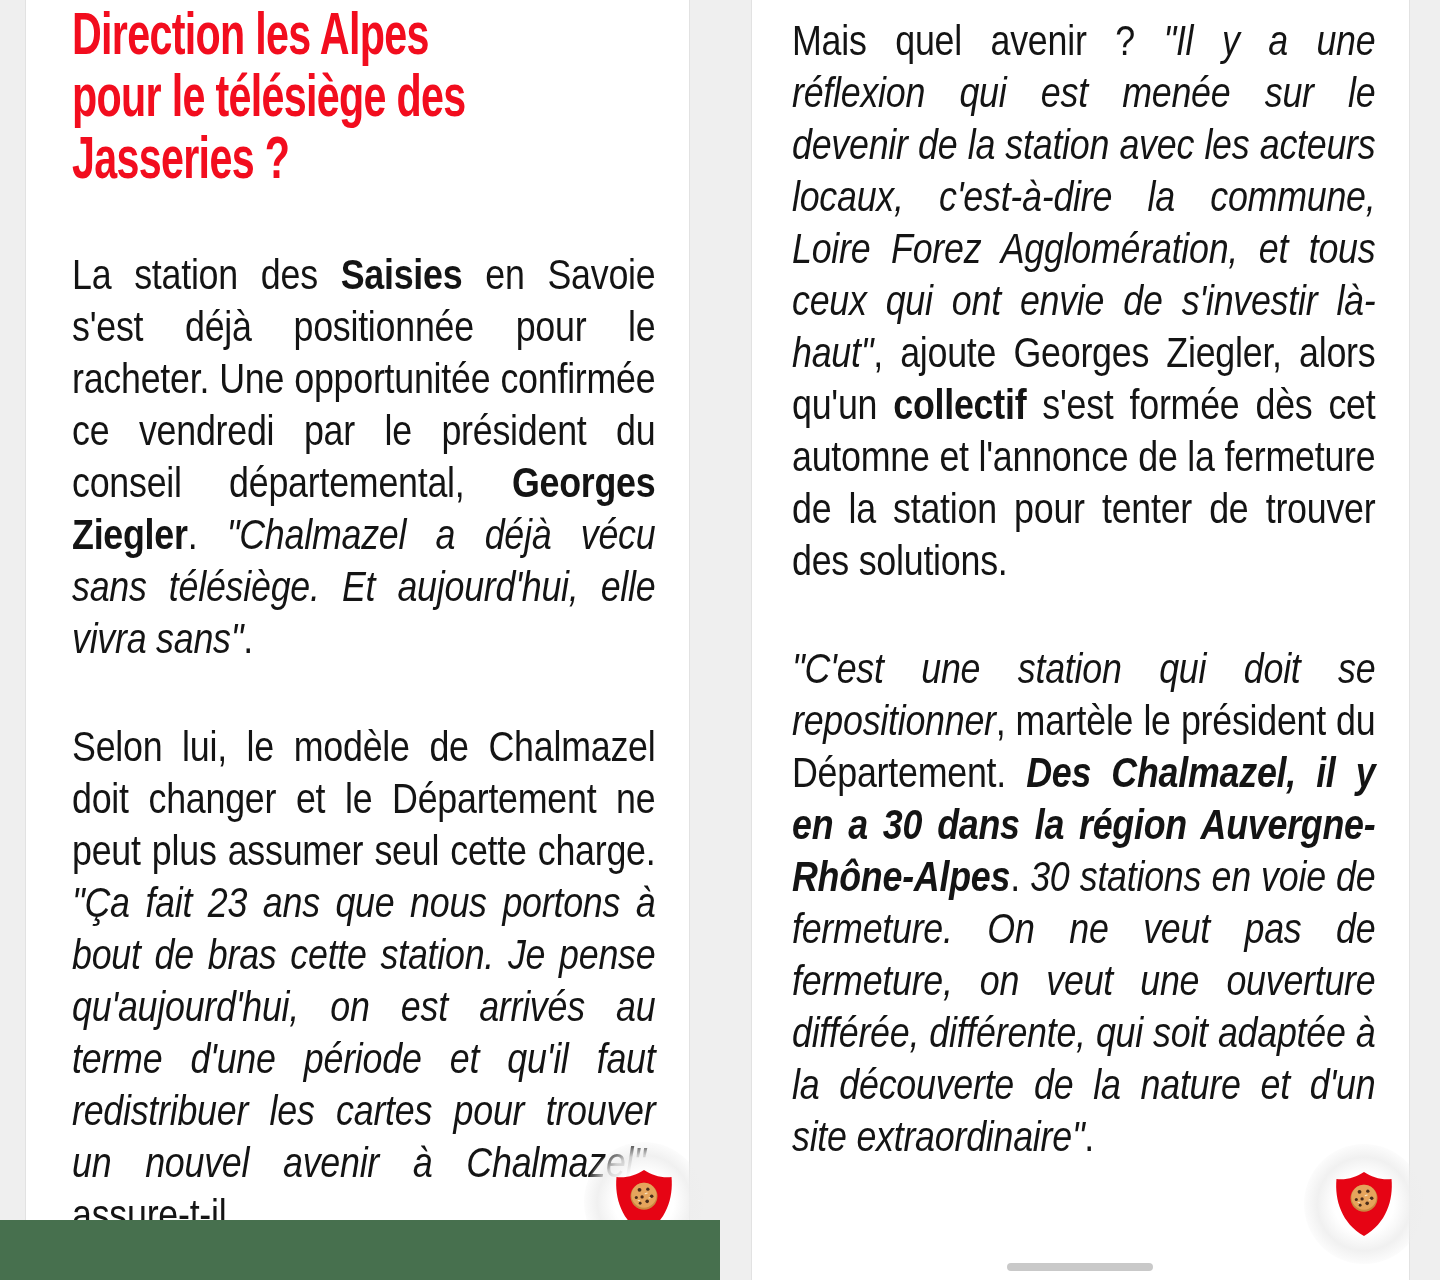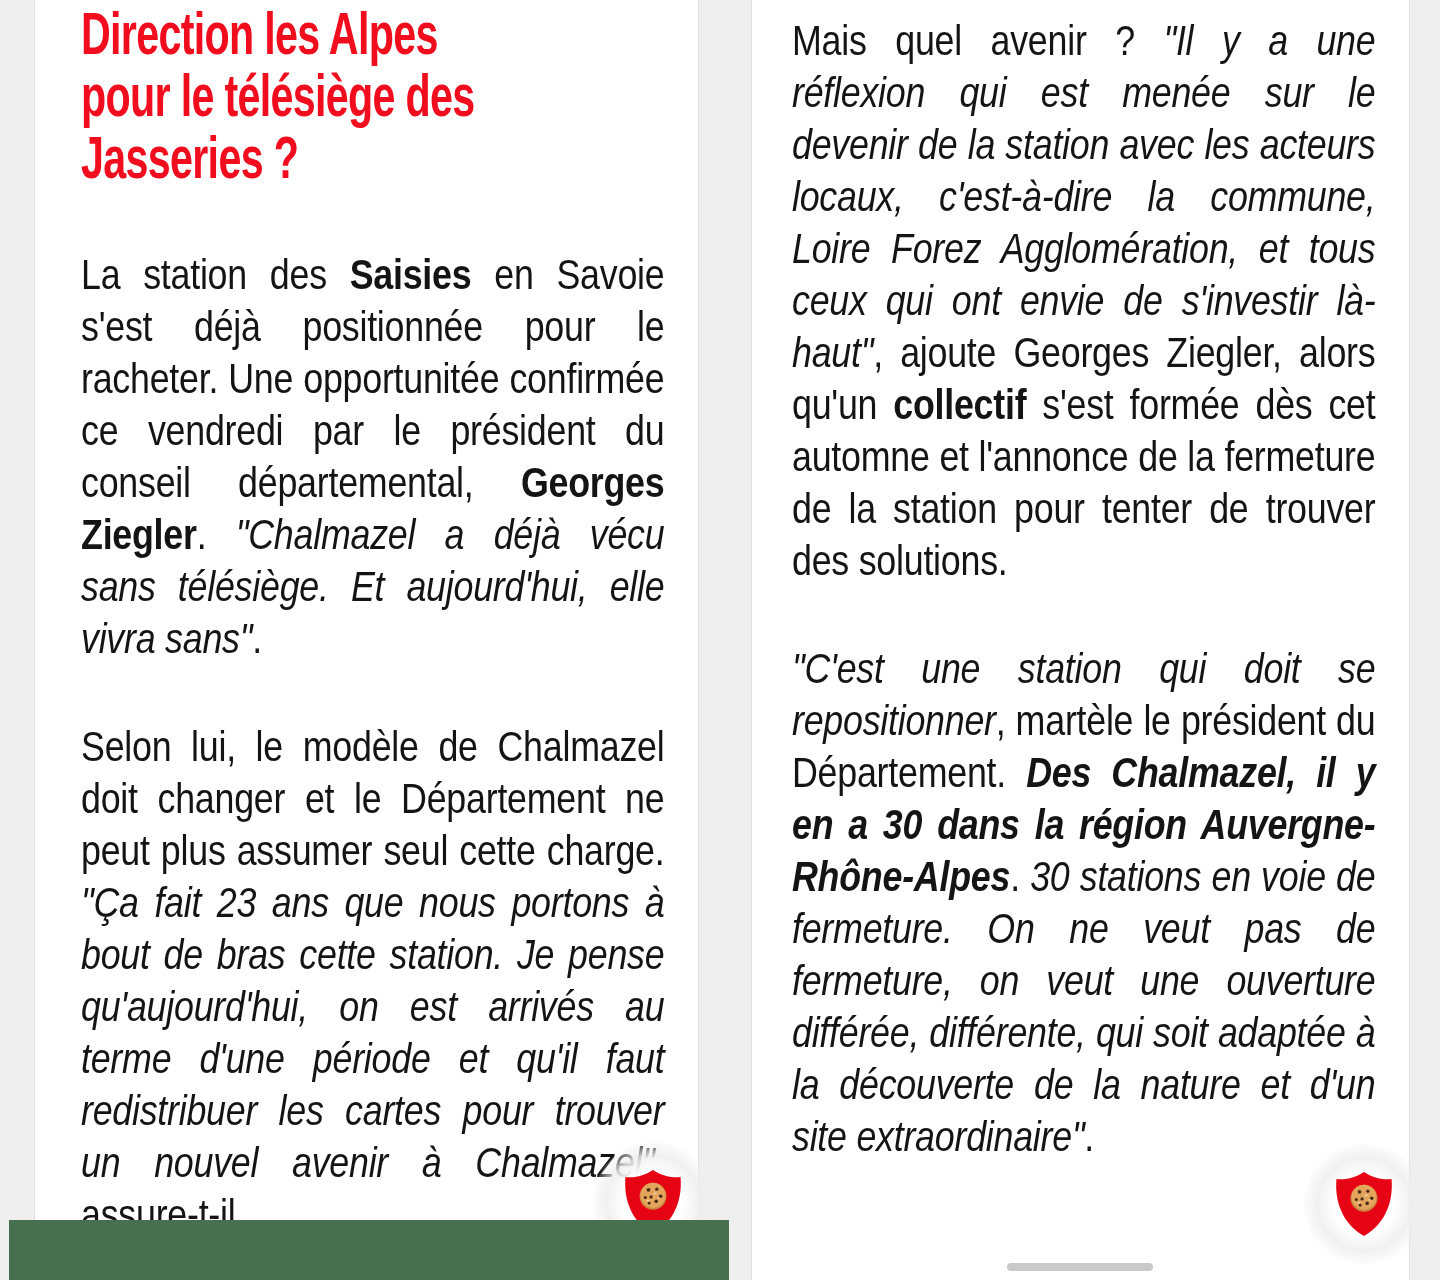--- a/index.html
+++ b/index.html
@@ -13,21 +13,21 @@
   }
   *{box-sizing:border-box;}
   html,body{margin:0;padding:0;}
   body{
     width:1440px;height:1280px;overflow:hidden;
     background:var(--bg_gray);
     font-family:"Liberation Sans","DejaVu Sans",sans-serif;
   }
   .stage{position:relative;width:1440px;height:1280px;}
   .phone{position:absolute;top:0;width:720px;height:1280px;overflow:hidden;}
-  .phone-left{left:9px;}
+  .phone-left{left:0;}
   .phone-right{left:720px;}
   .page{
     position:absolute;top:-2px;height:1284px;
     background:#ffffff;border:1px solid var(--page_border);
   }
   .page-left{left:25px;width:665px;}
   .page-right{left:31px;width:659px;}
   .content{
     position:absolute;
     width:684px;

